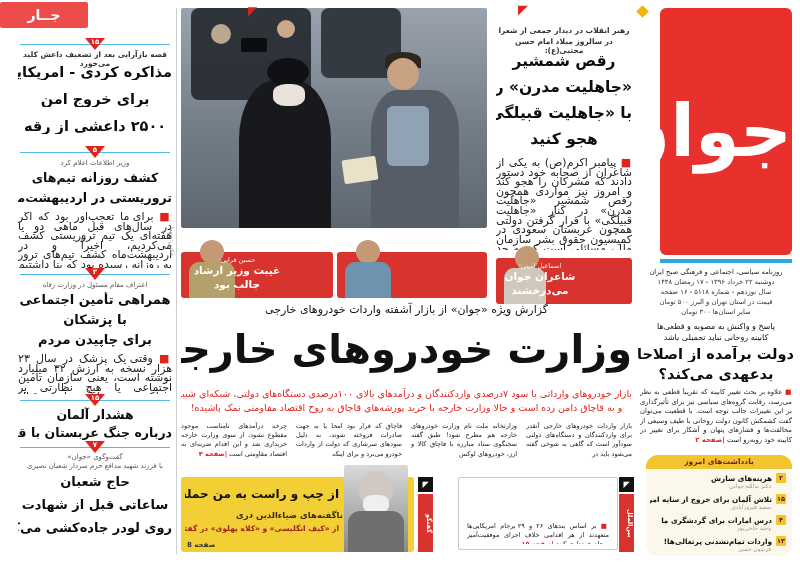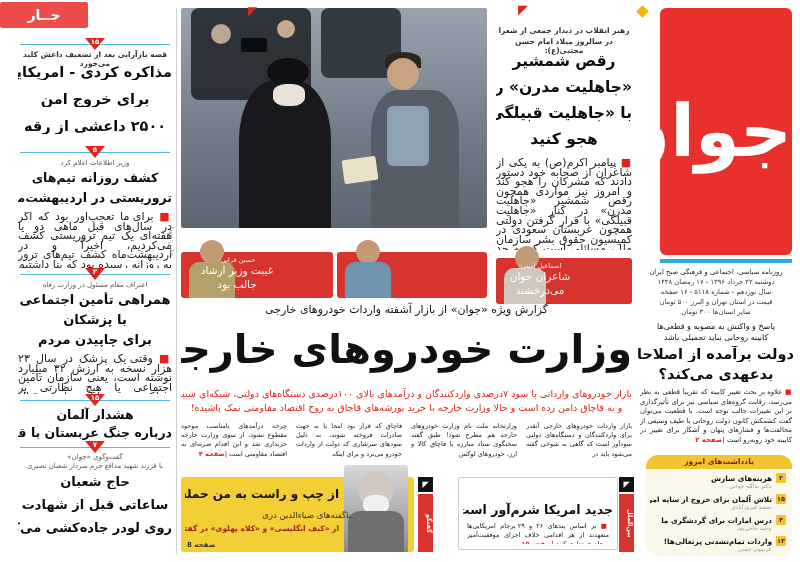--- a/index.html
+++ b/index.html
@@ -20,21 +20,21 @@
   .pg{color:#e0231c;font-weight:bold}
   .bullet{color:#e0231c;font-weight:bold}
   .arrow{color:#e0231c;font-weight:bold}
   
   .photo{background:linear-gradient(180deg,#9aa3ad,#737d88 55%,#5d666f);overflow:hidden;border-radius:2px}
   .blob{position:absolute}
   
   .qbox{position:absolute;background:#d8332e;border-radius:3px;color:#fff;overflow:visible}
   .qtext{position:absolute;top:4px;left:4px;right:44px;text-align:center}
   .qname{font-size:6.5px;opacity:.92;white-space:nowrap;overflow:hidden}
-  .qline{font-size:10.5px;font-weight:normal;line-height:13.5px;white-space:nowrap;overflow:hidden}
+  .qline{font-size:10.5px;font-weight:bold;line-height:13.5px;white-space:nowrap;overflow:hidden}
   .pt{position:absolute;left:8px;bottom:0;width:46px;height:58px;overflow:visible}
   .pt .head{position:absolute;left:11px;top:0;width:24px;height:24px;border-radius:50%;background:#c49a76}
   .pt .torso{position:absolute;left:0;top:22px;width:46px;height:36px;border-radius:10px 10px 0 0}
   .q1c .torso{background:#b3a06b}.q2c .torso{background:#6e93ad}.q3c .torso{background:#cfc8bd}
   
   .tabsq{position:absolute;width:15px;height:15px;background:#111;color:#fff;font-size:8px;
          text-align:center;line-height:15px}
   .tabstrip{position:absolute;width:15px;background:#d8332e;color:#fff;font-size:6.5px;font-weight:bold;
             writing-mode:vertical-rl;text-align:center;letter-spacing:1px}
   .vrule{position:absolute;width:1px;background:#cfcfcf}
@@ -170,29 +170,28 @@
   <span class="pg">|صفحه ۴</span>
 </div>
 
 <div class="abs" style="left:181px;top:477px;width:233px;height:75px;background:#f2cf35;border-radius:3px">
   <div class="abs" style="left:163px;top:-12px;width:64px;height:87px;background:linear-gradient(180deg,#d9d9d9,#8b8b8b);border-radius:3px 3px 0 0;overflow:hidden">
     <div class="abs" style="left:15px;top:6px;width:34px;height:38px;background:#cfc9c2;border-radius:50%"></div>
     <div class="abs" style="left:19px;top:30px;width:26px;height:18px;background:#efefef;border-radius:40%"></div>
     <div class="abs" style="left:4px;top:46px;width:56px;height:41px;background:#6f6f6f;border-radius:12px 12px 0 0"></div>
   </div>
   <div class="abs" style="left:4px;top:10px;width:154px;font-size:12px;font-weight:bold;text-align:right;white-space:nowrap;overflow:hidden">از چپ و راست به من حمله می‌کردند</div>
-  <div class="abs" style="left:16px;top:33px;width:154px;font-size:8.5px;font-weight:normal;color:#3c2a08;text-align:right;white-space:nowrap;overflow:hidden">ناگفته‌های ضیاءالدین دری</div>
+  <div class="abs" style="left:8px;top:33px;width:154px;font-size:8.5px;font-weight:bold;color:#3c2a08;text-align:right;white-space:nowrap;overflow:hidden">ناگفته‌های ضیاءالدین دری</div>
   <div class="abs" style="left:4px;top:47px;width:154px;font-size:7.5px;font-weight:bold;color:#a3231a;text-align:right;white-space:nowrap;overflow:hidden">از «کیف انگلیسی» و «کلاه پهلوی» در گفتگو با «جوان»</div>
   <div class="abs" style="left:6px;bottom:3px;font-size:7px;font-weight:bold;color:#333">صفحه 8</div>
 </div>
 <div class="tabsq" style="left:418px;top:477px">◤</div>
 <div class="tabstrip" style="left:418px;top:494px;height:58px">گفتگو</div>
 
 <div class="abs" style="left:458px;top:477px;width:158px;height:71px;background:#fff;border:1px solid #c9c9c9;border-radius:2px">
-  <div class="abs hl c" style="left:4px;top:24px;width:150px;font-size:12.5px">جدید امریکا شرم‌آور است</div>
   <div class="abs small j" style="left:8px;top:44px;width:142px;height:22px;font-size:6.5px;line-height:9px">
     <span class="bullet">■</span>
     <span>بر اساس بندهای ۲۶ و ۲۹ برجام امریکایی‌ها متعهدند از هر اقدامی خلاف اجرای موفقیت‌آمیز برجام خودداری کنند</span>
     <span class="pg">|صفحه ۱۵</span>
   </div>
 </div>
 <div class="tabsq" style="left:619px;top:477px">◤</div>
 <div class="tabstrip" style="left:619px;top:494px;height:58px">بین‌الملل</div>
 
 <div class="diamond" style="left:638px;top:7px"></div>

